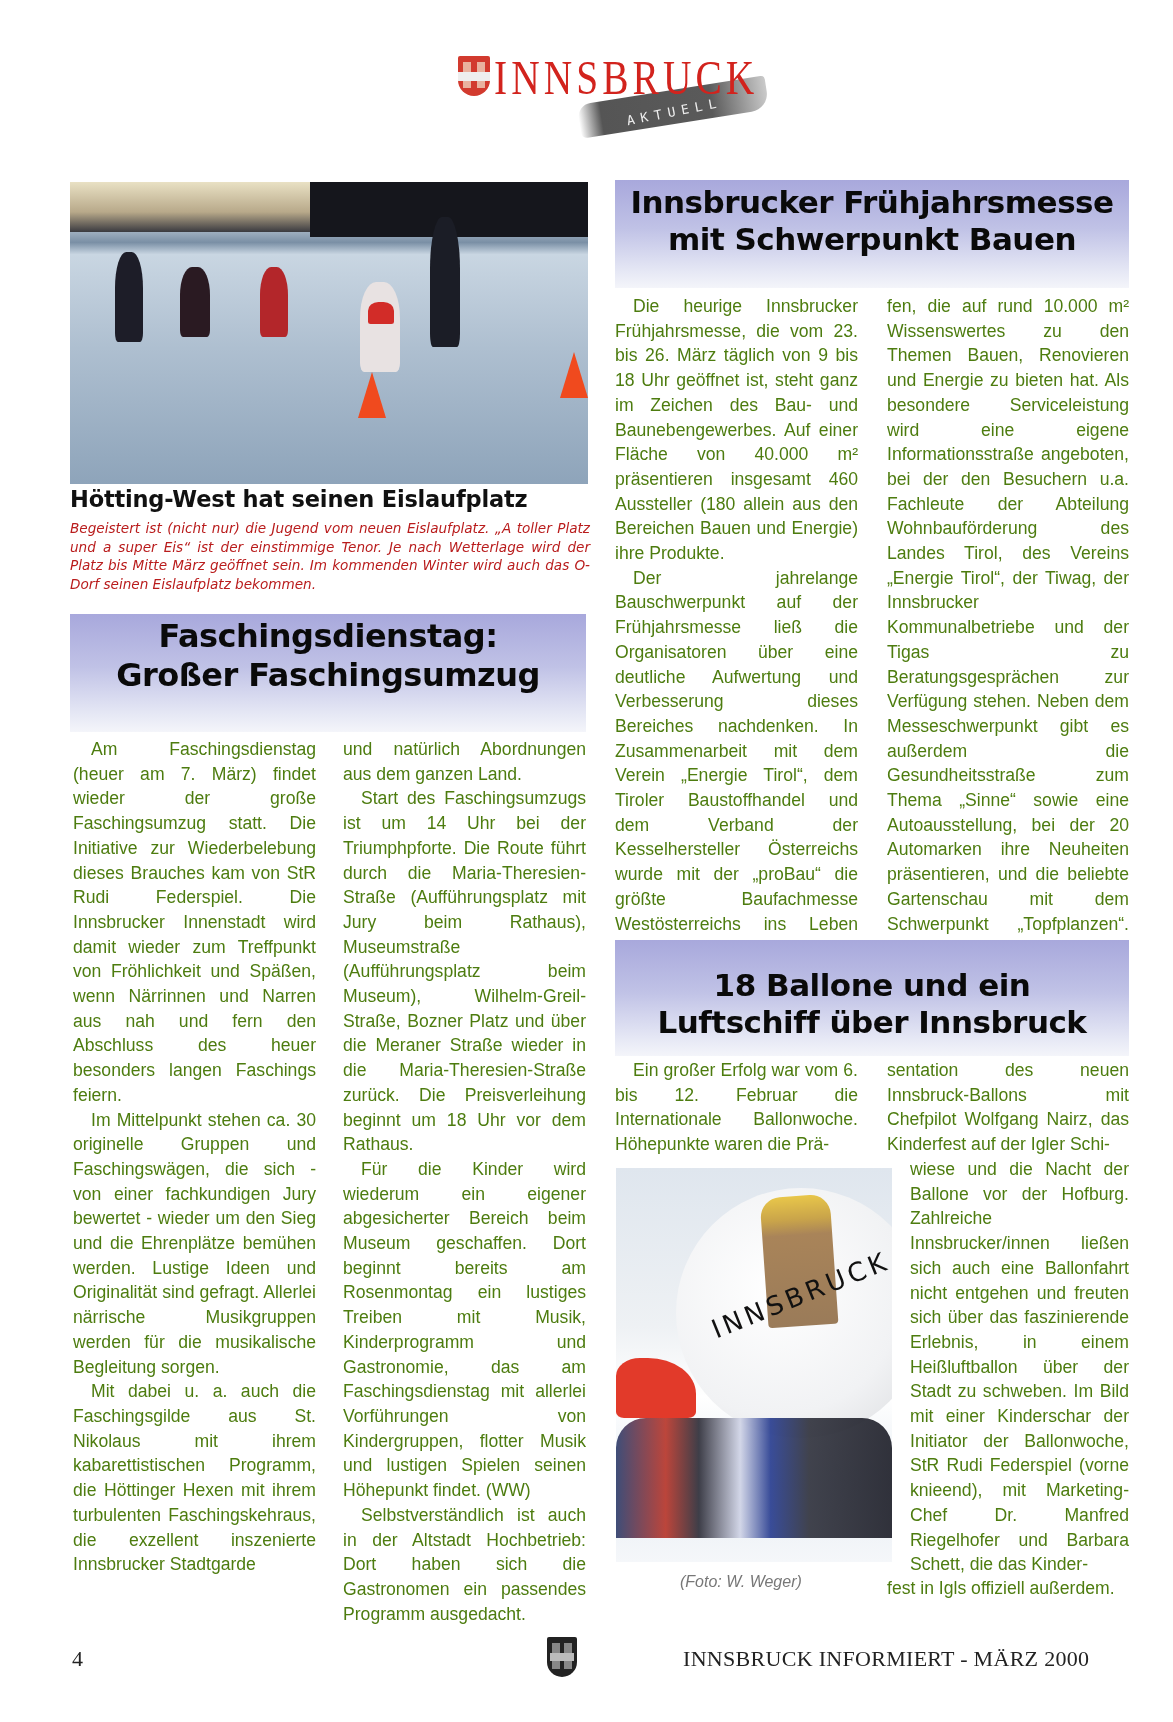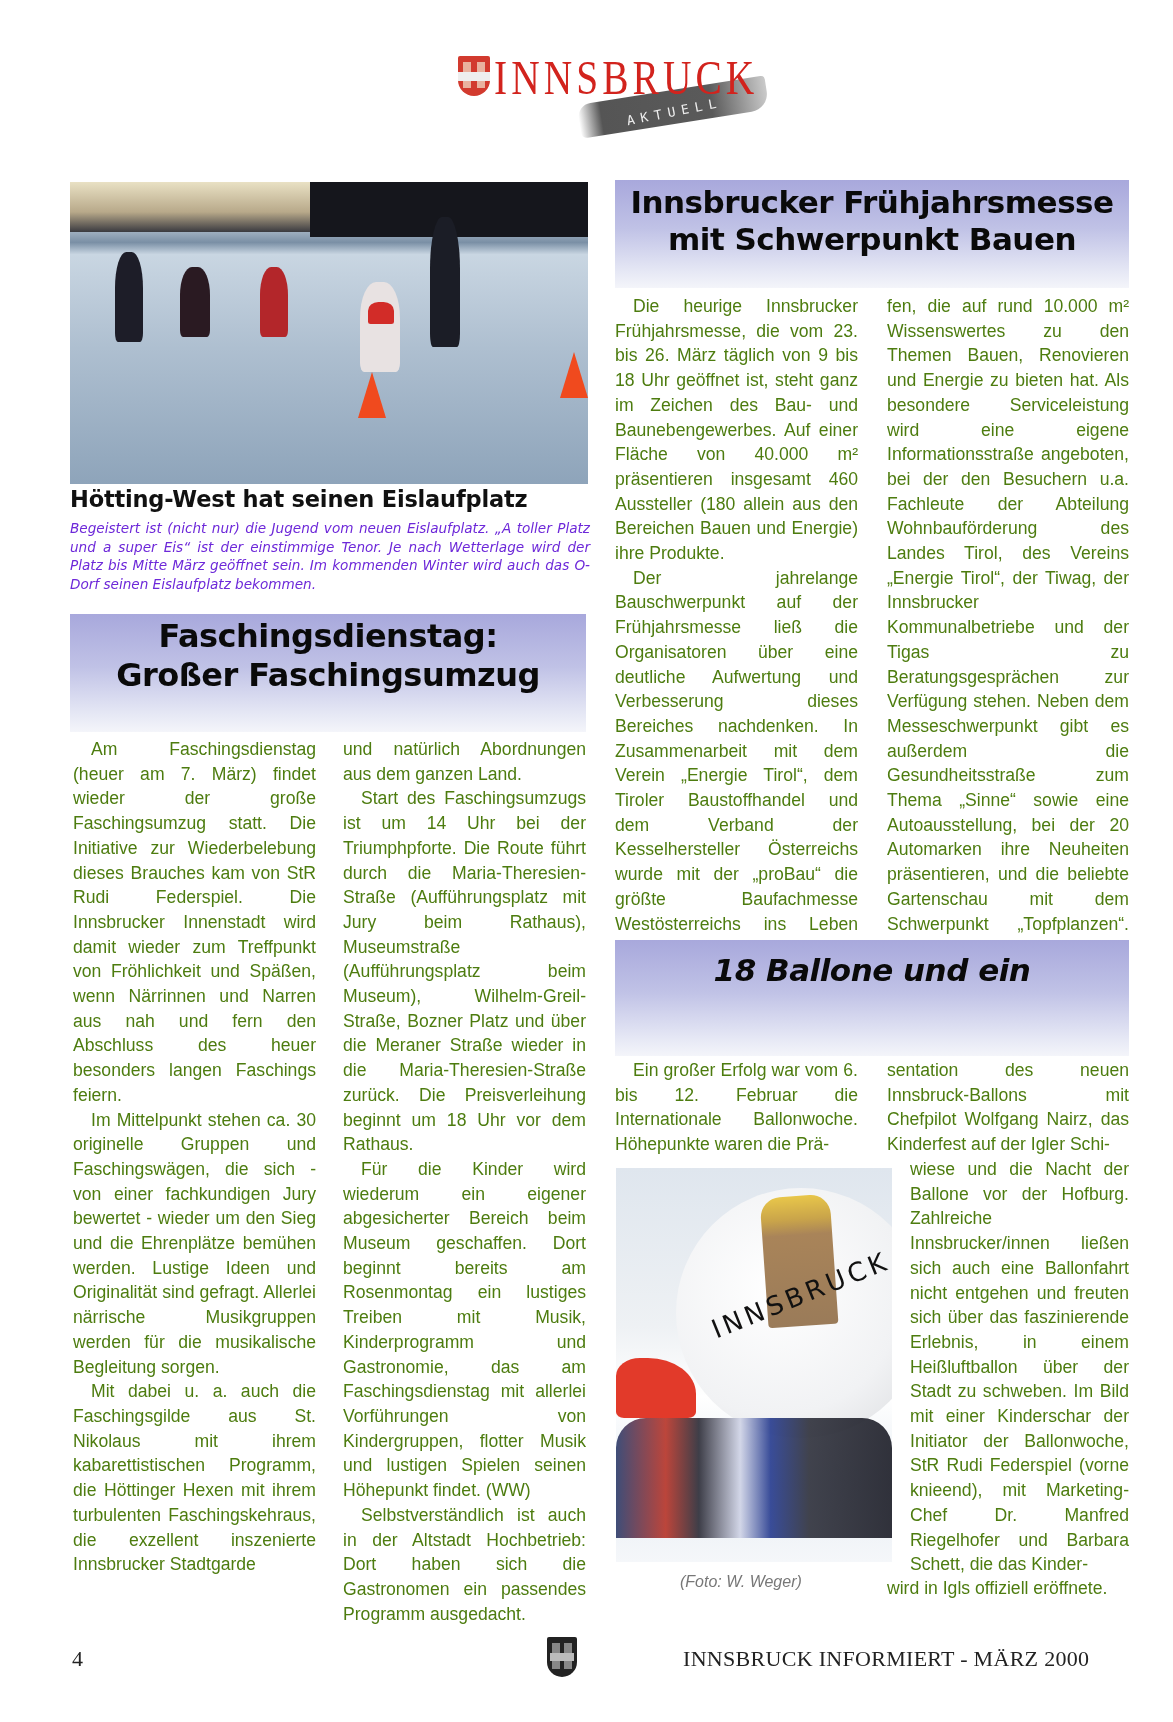--- a/index.html
+++ b/index.html
@@ -21,29 +21,29 @@
   .kid{position:absolute;border-radius:40% 40% 10% 10%;}
   .cone{position:absolute;width:0;height:0;border-left:14px solid transparent;border-right:14px solid transparent;border-bottom:46px solid #f04a1e;}
   .photo2{left:616px;top:1168px;width:276px;height:394px;overflow:hidden;background:linear-gradient(180deg,#dfe6ee 0,#eef1f4 40%,#ffffff 58%,#e8eef4 80%,#f5f7fa 100%);}
   .balloon{position:absolute;left:60px;top:20px;width:250px;height:250px;border-radius:50%;background:radial-gradient(circle at 40% 40%,#ffffff 0,#f1f2f4 60%,#d8dadd 100%);}
   .roof{position:absolute;left:148px;top:28px;width:70px;height:130px;background:linear-gradient(180deg,#e8c64a 0,#c9a44a 18%,#a98459 30%,#9a7b59 100%);border-radius:20px 20px 4px 4px;transform:rotate(-4deg);}
   .balloon-word{position:absolute;left:90px;top:112px;font-family:"DejaVu Sans",sans-serif;font-size:26px;letter-spacing:4px;color:#111;transform:rotate(-22deg);}
   .redb{position:absolute;left:0;top:190px;width:80px;height:60px;background:#e23a2a;border-radius:30% 60% 10% 10%;}
   .crowd{position:absolute;left:0;top:250px;width:276px;height:120px;background:linear-gradient(90deg,#2b3b6a 0,#b63226 18%,#2a2a35 30%,#cfd3e6 45%,#253a8e 56%,#2d2f3a 70%,#1b1c26 100%);opacity:.9;border-radius:30px 30px 0 0;}
   
   .cap-head{left:70px;top:486px;font-family:"DejaVu Sans",sans-serif;font-weight:bold;font-size:22.5px;color:#111;letter-spacing:-.2px;white-space:nowrap;}
-  .cap-text{left:70px;top:519px;width:520px;font-family:"DejaVu Sans",sans-serif;font-style:italic;font-size:13.6px;line-height:18.6px;color:#6d28d9;text-align:justify;}
+  .cap-text{left:70px;top:519px;width:520px;font-family:"DejaVu Sans",sans-serif;font-style:italic;font-size:13.6px;line-height:18.6px;color:#b91c1c;text-align:justify;}
   .box{background:linear-gradient(180deg,#a8a8dc 0,#c0c2e6 45%,#e6e8f5 85%,#f4f5fa 100%);}
   .box h1{margin:0;font-family:"DejaVu Sans",sans-serif;font-weight:bold;color:#0a0a0a;text-align:center;letter-spacing:-.5px;}
   .box1{left:615px;top:180px;width:514px;height:108px;}
   .box1 h1{font-size:31px;line-height:37px;padding-top:4px;}
   .box2{left:70px;top:614px;width:516px;height:118px;}
   .box2 h1{font-size:32px;line-height:39px;padding-top:3px;}
   .box3{left:615px;top:940px;width:514px;height:116px;}
-  .box3 h1{font-size:31px;line-height:37px;padding-top:12px;font-style:italic;}
+  .box3 h1{font-size:31px;line-height:37px;padding-top:27px;}
   .col{font-family:"Liberation Sans",sans-serif;font-size:17.6px;line-height:24.7px;color:#4d7c0f;text-align:justify;hyphens:none;}
   .col p{margin:0;text-indent:18px;}
   .c1{left:73px;top:737px;width:243px;}
   .c2{left:343px;top:737px;width:243px;}
   .c3{left:615px;top:294px;width:243px;}
   .c4{left:887px;top:294px;width:242px;}
   .c5{left:615px;top:1058px;width:243px;}
   .c6{left:887px;top:1058px;width:242px;}
   .c6b{left:910px;top:1157px;width:219px;}
   .c6c{left:887px;top:1576px;width:242px;}
@@ -115,33 +115,34 @@
   <p>Die heurige Innsbrucker Frühjahrsmesse, die vom 23. bis 26. März täglich von 9 bis 18 Uhr geöffnet ist, steht ganz im Zeichen des Bau- und Baunebengewerbes. Auf einer Fläche von 40.000 m² präsentieren insgesamt 460 Aussteller (180 allein aus den Bereichen Bauen und Energie) ihre Produkte.</p>
   <p>Der jahrelange Bauschwerpunkt auf der Frühjahrsmesse ließ die Organisatoren über eine deutliche Aufwertung und Verbesserung dieses Bereiches nachdenken. In Zusammenarbeit mit dem Verein „Energie Tirol“, dem Tiroler Baustoffhandel und dem Verband der Kesselhersteller Österreichs wurde mit der „proBau“ die größte Baufachmesse Westösterreichs ins Leben geru-</p>
 </div>
 <div class="abs col c4">
   <p class="noind">fen, die auf rund 10.000 m² Wissenswertes zu den Themen Bauen, Renovieren und Energie zu bieten hat. Als besondere Serviceleistung wird eine eigene Informationsstraße angeboten, bei der den Besuchern u.a. Fachleute der Abteilung Wohnbauförderung des Landes Tirol, des Vereins „Energie Tirol“, der Tiwag, der Innsbrucker Kommunalbetriebe und der Tigas zu Beratungsgesprächen zur Verfügung stehen. Neben dem Messeschwerpunkt gibt es außerdem die Gesundheitsstraße zum Thema „Sinne“ sowie eine Autoausstellung, bei der 20 Automarken ihre Neuheiten präsentieren, und die beliebte Gartenschau mit dem Schwerpunkt „Topfplanzen“. (KR)</p>
 </div>
 
 <div class="abs box box3">
   <h1>
     <span>18 Ballone und ein</span><br>
+    <span>Luftschiff über Innsbruck</span>
   </h1>
 </div>
 <div class="abs col c5">
   <p>Ein großer Erfolg war vom 6. bis 12. Februar die Internationale Ballonwoche. Höhepunkte waren die Prä-</p>
 </div>
 <div class="abs col c6">
   <p class="noind">sentation des neuen Innsbruck-Ballons mit Chefpilot Wolfgang Nairz, das Kinderfest auf der Igler Schi-</p>
 </div>
 <div class="abs col c6b">
   <p class="noind">wiese und die Nacht der Ballone vor der Hofburg. Zahlreiche Innsbrucker/innen ließen sich auch eine Ballonfahrt nicht entgehen und freuten sich über das faszinierende Erlebnis, in einem Heißluftballon über der Stadt zu schweben. Im Bild mit einer Kinderschar der Initiator der Ballonwoche, StR Rudi Federspiel (vorne knieend), mit Marketing-Chef Dr. Manfred Riegelhofer und Barbara Schett, die das Kinder-</p>
 </div>
 <div class="abs col c6c">
-  <p class="noind">wird in Igls offiziell eröffnete.</p>
+  <p class="noind">fest in Igls offiziell außerdem.</p>
 </div>
 
 <div class="abs photo2">
   <div class="balloon"></div>
   <div class="roof"></div>
   <div class="balloon-word">INNSBRUCK</div>
   <div class="redb"></div>
   <div class="crowd"></div>
 </div>
 <div class="abs photo-credit">(Foto: W. Weger)</div>

